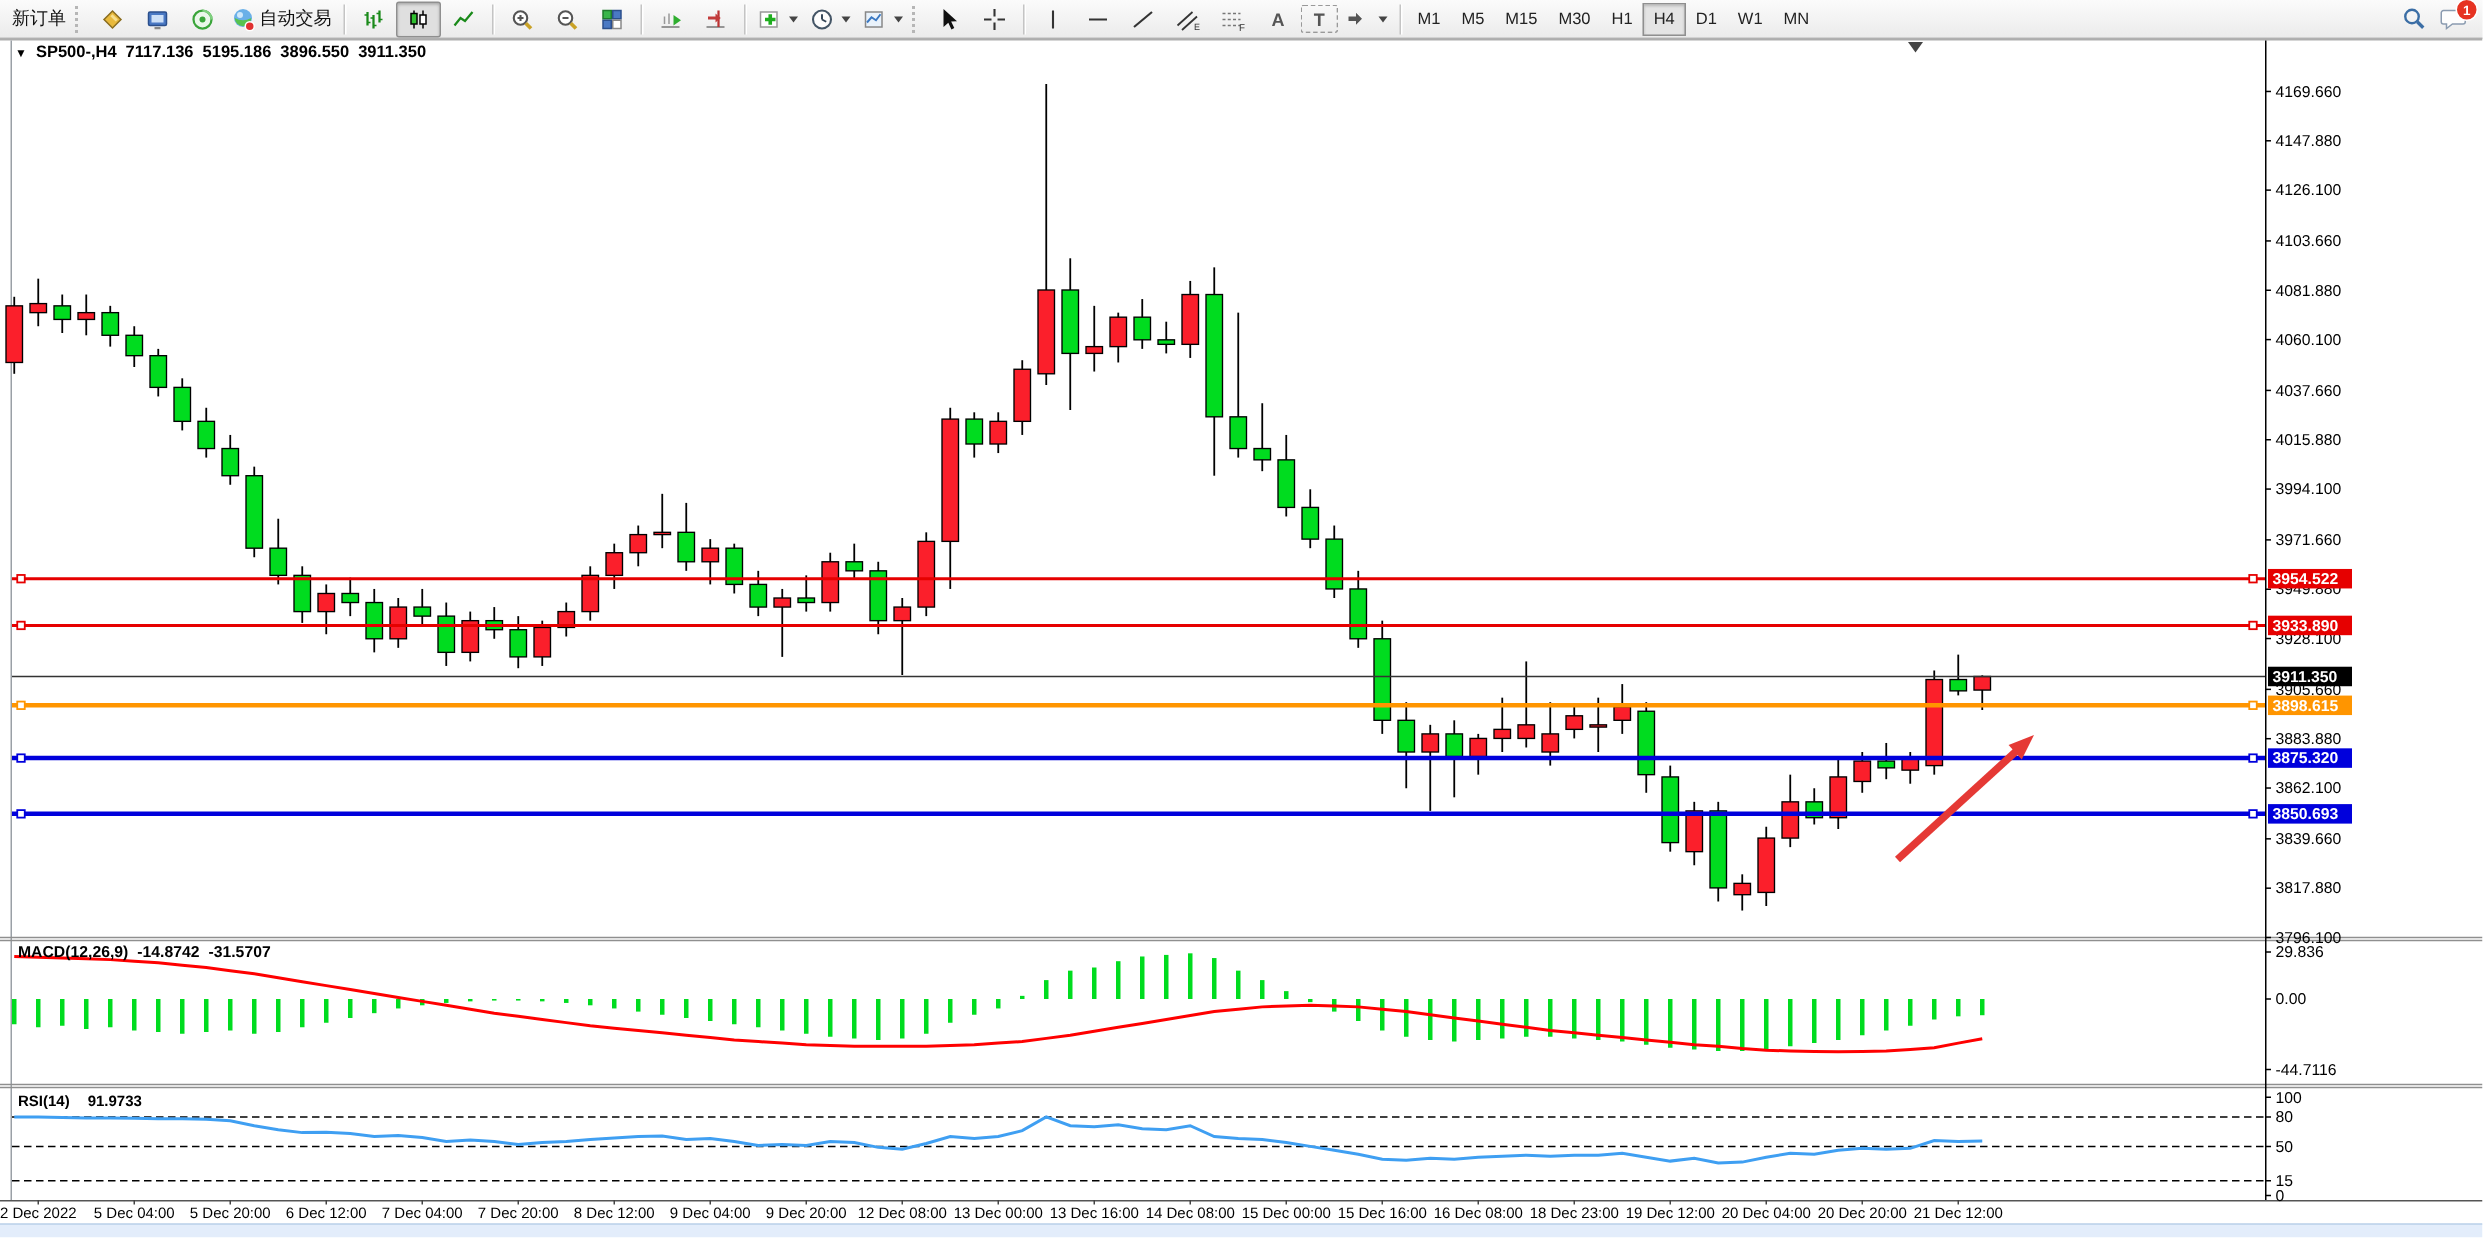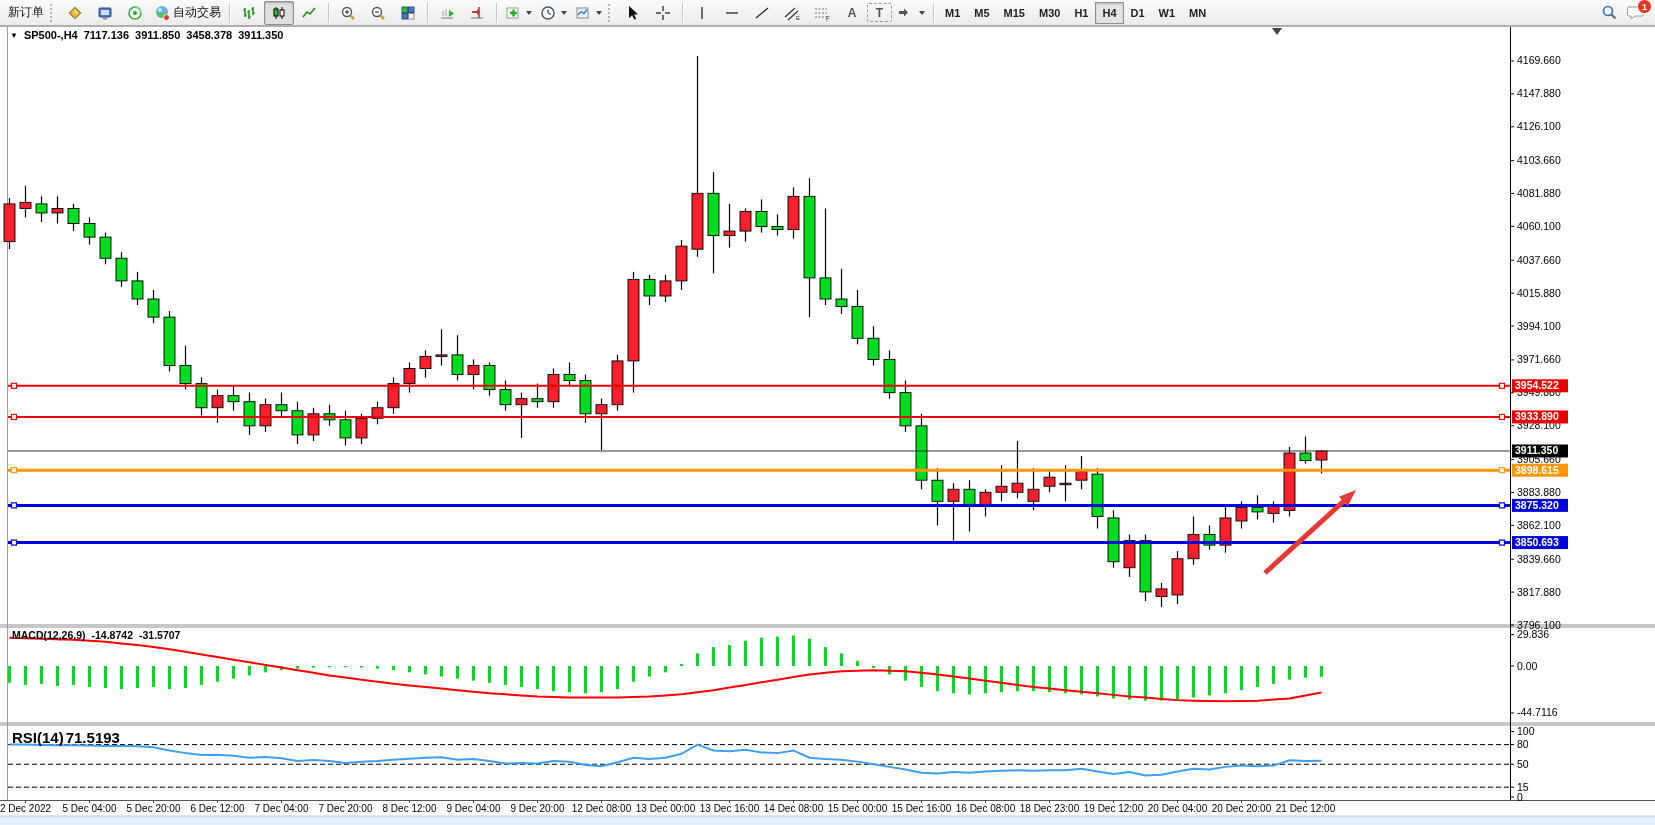--- a/index.html
+++ b/index.html
@@ -6,32 +6,32 @@
     font-family:"Liberation Sans",sans-serif;background:#ffffff;}
   
   .toolbar{position:absolute;top:0;left:0;width:1655px;height:26px;
     background:linear-gradient(#fbfbfb,#ebebeb);border-bottom:1px solid #b0b0b0;
     display:flex;align-items:center;padding:0 4px;box-sizing:border-box;z-index:30;}
   .grip{width:4px;height:18px;border-left:2px dotted #b6b6b6;margin:0 4px 0 2px;}
   .sep{width:1px;height:20px;background:#c4c4c4;box-shadow:1px 0 0 #fff;margin:0 4px;}
   .tbtn{height:22px;min-width:22px;display:flex;align-items:center;justify-content:center;
     border:1px solid transparent;border-radius:2px;font-size:12px;color:#111;padding:0 3px;gap:3px;}
   .tbtn.active{background:#dfdfdf;border-color:#8f8f8f;box-shadow:inset 0 1px 2px rgba(0,0,0,.25);}
-  .tf{font-size:11px;font-weight:bold;color:#222;padding:0 6px;height:20px;display:flex;align-items:center;border:1px solid transparent;}
+  .tf{font-size:11px;font-weight:normal;color:#222;padding:0 6px;height:20px;display:flex;align-items:center;border:1px solid transparent;}
   .tf.active{background:#e4e4e4;border:1px solid #8f8f8f;box-shadow:inset 0 1px 2px rgba(0,0,0,.2);}
   .caret{width:0;height:0;border-left:3px solid transparent;border-right:3px solid transparent;border-top:4px solid #444;margin-left:2px;}
   .toolbar-right{margin-left:auto;display:flex;align-items:center;gap:8px;padding-right:6px;}
   .badge{position:absolute;top:-5px;right:-7px;background:#e63322;color:#fff;border-radius:50%;
     width:13px;height:13px;font-size:9px;font-weight:bold;display:flex;align-items:center;justify-content:center;border:1px solid #fff;}
   .chat-wrap{position:relative;}
   
   .overlay{position:absolute;z-index:20;font-size:11px;font-weight:bold;color:#000;white-space:nowrap;}
   #chart-title{top:29px;left:10px;display:flex;gap:6px;align-items:center;}
   #macd-label{top:629px;left:12px;font-weight:bold;font-size:10.5px;display:flex;gap:6px;}
-  #rsi-label{top:729px;left:12px;font-weight:bold;font-size:15px;display:flex;gap:2px;}
+  #rsi-label{top:729px;left:12px;font-weight:bold;font-size:10px;display:flex;gap:12px;}
   .tri{font-size:8px;}
   svg text{font-family:"Liberation Sans",sans-serif;}
   #chart-svg{position:absolute;top:0;left:0;z-index:10;}
   .ticon{display:block;}
 </style>
 </head>
 <body>
 
 <div class="toolbar">
   <span class="tbtn">新订单</span>
@@ -651,25 +651,25 @@
     <line x1="1305.5" y1="800" x2="1305.5" y2="803" stroke="#444"></line>
     <text x="1305.5" y="812" font-size="10" text-anchor="middle" fill="#000">21 Dec 12:00</text>
     <rect x="0" y="816" width="1655" height="9" fill="#e3edfb"></rect>
     <line x1="0" y1="816" x2="1655" y2="816" stroke="#b9cfe8"></line>
   </svg>
 
 <div id="chart-title" class="overlay">
   <span class="tri">▼</span>
   <span>SP500-,H4</span>
   <span>7117.136</span>
-  <span>3911.850</span>
-  <span>3458.378</span>
+  <span>5195.186</span>
+  <span>3896.550</span>
   <span>3911.350</span>
 </div>
 <div id="macd-label" class="overlay">
   <span>MACD(12,26,9)</span>
   <span>-14.8742</span>
   <span>-31.5707</span>
 </div>
 <div id="rsi-label" class="overlay">
   <span>RSI(14)</span>
-  <span>71.5193</span>
+  <span>91.9733</span>
 </div>
 
 </body></html>

